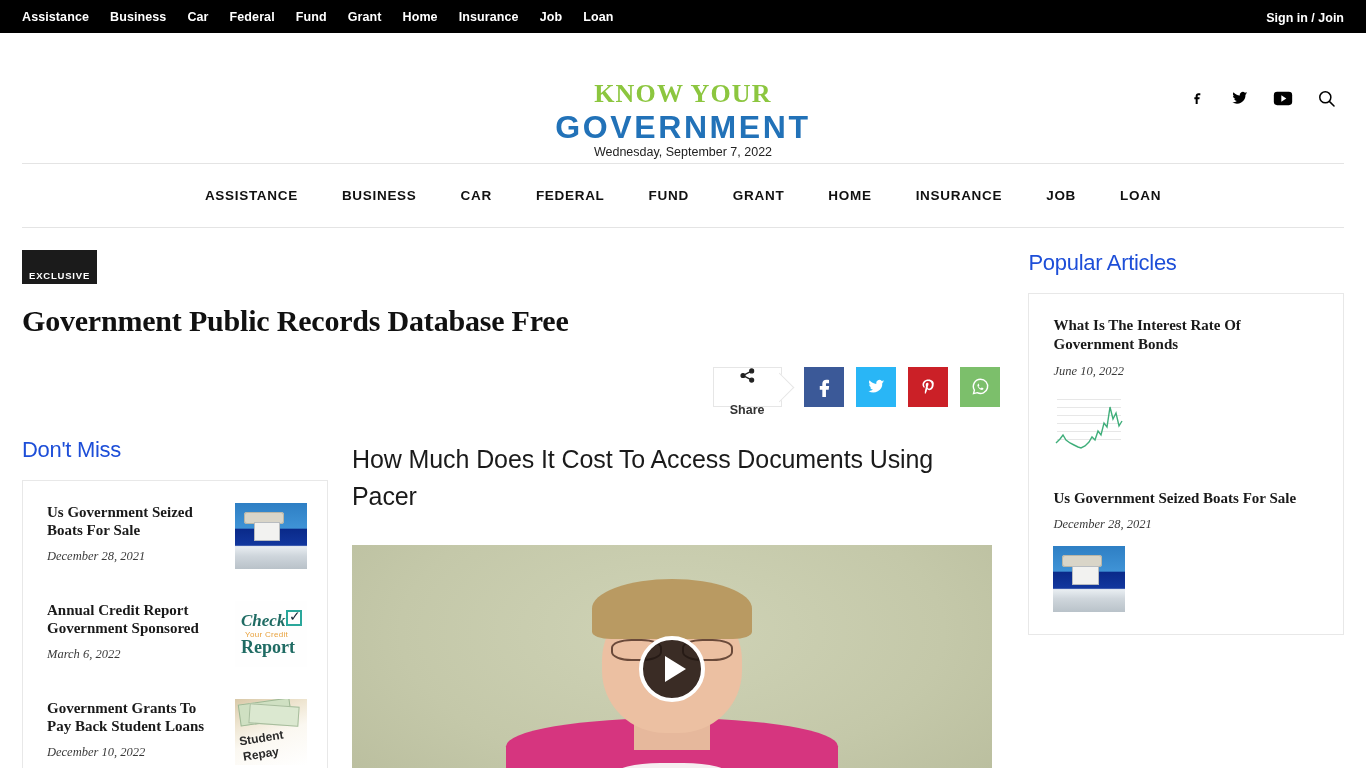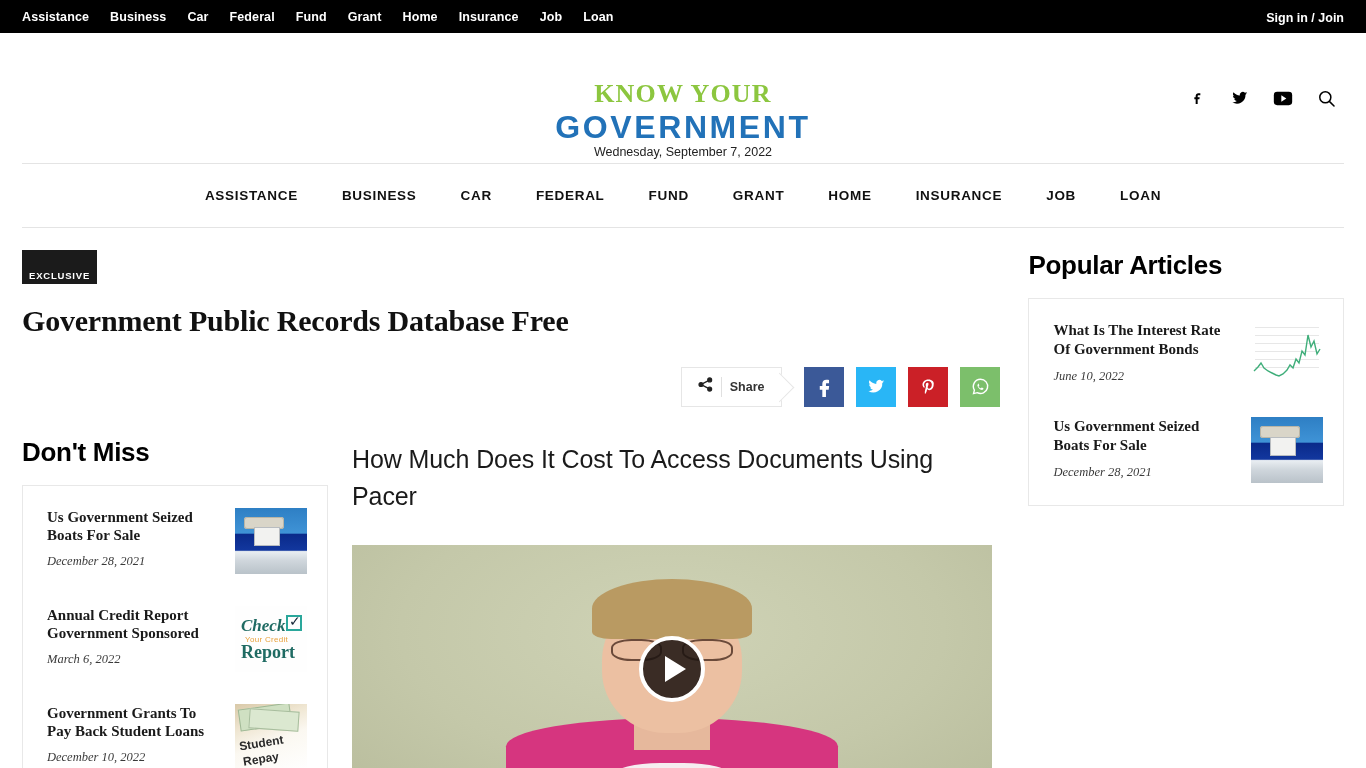--- a/index.html
+++ b/index.html
@@ -90,40 +90,40 @@
   .meta .by { margin-right: 6px; }
   .meta .author { font-weight: bold; font-style: italic; color: #111; }
   .meta .date { margin-left: 20px; color: #444; }
   .meta .stat { margin-left: 26px; display: flex; align-items: center; gap: 7px; color: #444; }
   .meta .stat b { font-style: italic; font-weight: bold; color: #111; }
 
   .share-wrap { margin-left: auto; display: flex; align-items: center; gap: 0; }
   .share-tag {
     display: flex; align-items: center; gap: 8px;
     border: 1px solid #e6e6e6; background: #fff;
-    height: 40px; padding: 0 17px 0 16px; position: relative;
+    height: 40px; padding: 0 17px 0 16px; position: relative; flex-direction: column;
   }
   .share-tag .divider { width: 1px; height: 20px; background: #e0e0e0; }
   .share-tag .lbl { font-size: 12.5px; font-weight: bold; color: #333; }
   .share-tag:after {
     content: ""; position: absolute; right: -9px; top: 9px;
     width: 20px; height: 20px; background: #fff;
     border-top: 1px solid #e6e6e6; border-right: 1px solid #e6e6e6;
     transform: rotate(45deg);
   }
   .sbtn {
     width: 40px; height: 40px; margin-left: 12px;
     display: flex; align-items: center; justify-content: center;
     color: #ffffff;
   }
   .sbtn:first-of-type { margin-left: 22px; }
 
   
   .sec-head {
-    font-size: 26px; font-weight: bold; color: #000000;
+    font-size: 22px; font-weight: normal; color: #1d4ed8;
     letter-spacing: -.3px;
   }
 
   .lower { display: flex; gap: 24px; margin-top: 26px; }
   .dont-miss { width: 306px; }
   .dm-list {
     border: 1px solid #e8e8e8; background: #fff;
     margin-top: 17px; padding: 4px 0 0 0;
   }
   .dm-item { display: flex; gap: 12px; padding: 18px 20px 14px 24px; }
@@ -159,21 +159,21 @@
     border-left: 21px solid #fff;
     border-top: 13px solid transparent; border-bottom: 13px solid transparent;
   }
 
   
   .pop-head { margin-top: 22px; }
   .pop-list {
     border: 1px solid #e8e8e8; background: #fff; margin-top: 17px;
     padding: 6px 0 8px 0;
   }
-  .pop-item { display: flex; gap: 28px; padding: 16px 20px 14px 24px; }
+  .pop-item { display: flex; gap: 14px; padding: 16px 20px 14px 24px; flex-direction: column; }
   .pop-text { flex: 1; }
   .pop-title {
     font-family: "Liberation Serif", serif;
     font-size: 15px; font-weight: bold; color: #1a1a1a; line-height: 1.25;
   }
   .pop-date {
     font-family: "Liberation Serif", serif;
     font-size: 12.5px; font-style: italic; color: #3a3a3a; margin-top: 10px;
   }
 

